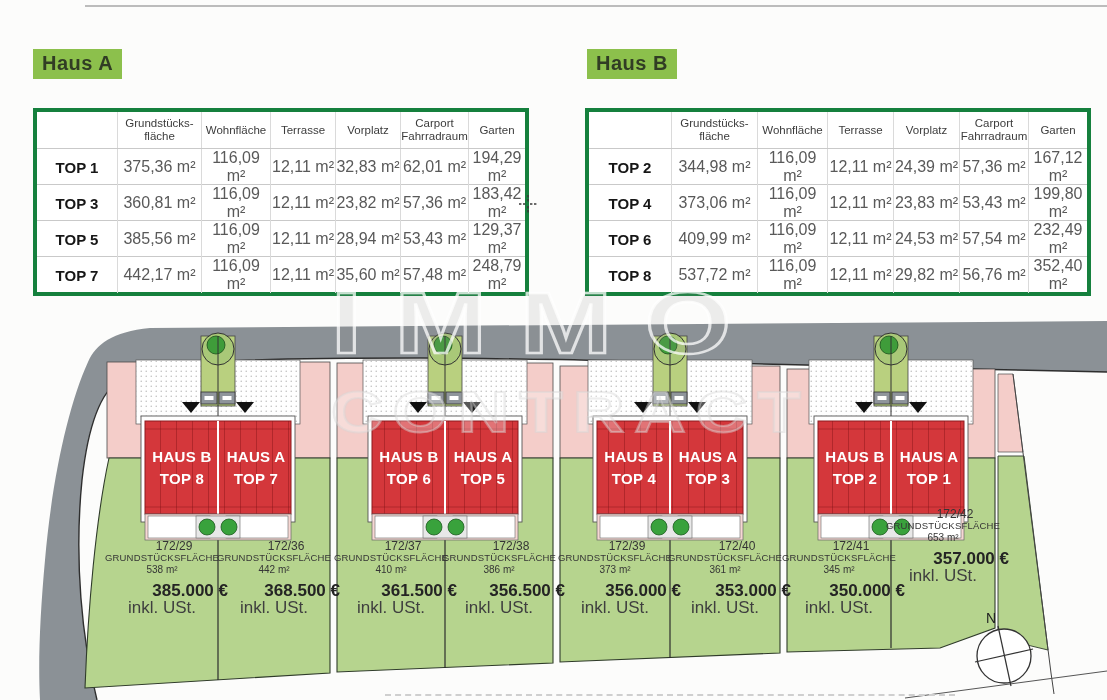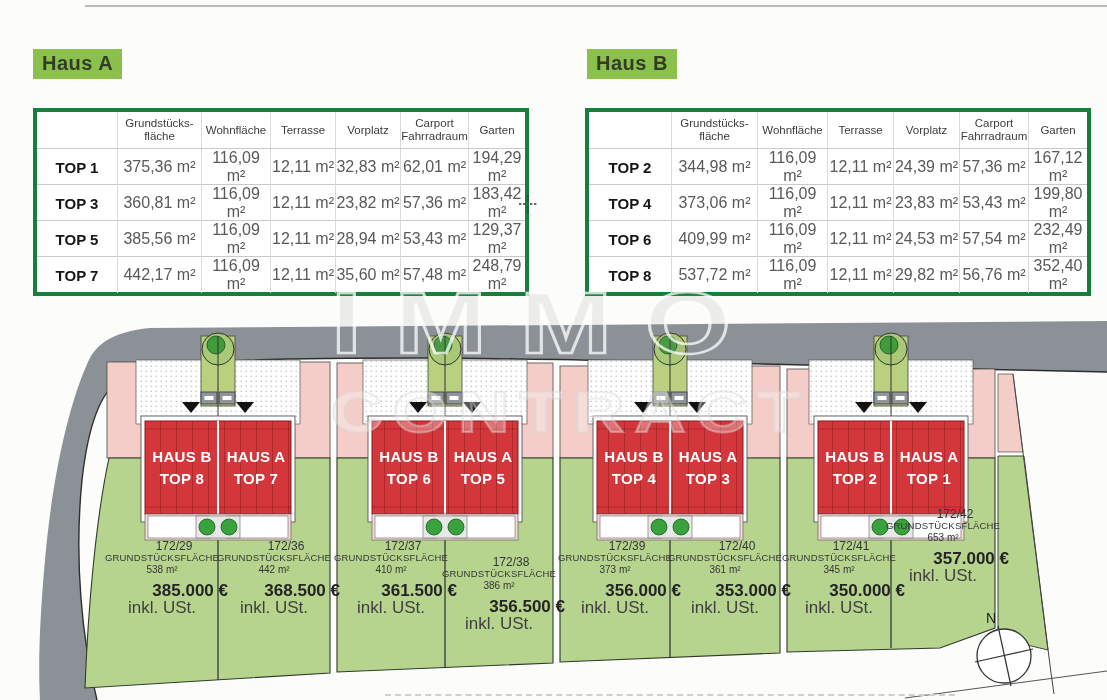--- a/index.html
+++ b/index.html
@@ -368,21 +368,21 @@
     <div class="price">368.500 €</div>
     <div class="tax">inkl. USt.</div>
   </div>
   <div class="plot-info" style="left:325px;top:540px;">
     <div class="parcel">172/37</div>
     <div class="arealbl">GRUNDSTÜCKSFLÄCHE</div>
     <div class="areaval">410 m²</div>
     <div class="price">361.500 €</div>
     <div class="tax">inkl. USt.</div>
   </div>
-  <div class="plot-info" style="left:433px;top:556px;">
+  <div class="plot-info" style="left:433px;top:540px;">
     <div class="parcel">172/38</div>
     <div class="arealbl">GRUNDSTÜCKSFLÄCHE</div>
     <div class="areaval">386 m²</div>
     <div class="price">356.500 €</div>
     <div class="tax">inkl. USt.</div>
   </div>
   <div class="plot-info" style="left:549px;top:540px;">
     <div class="parcel">172/39</div>
     <div class="arealbl">GRUNDSTÜCKSFLÄCHE</div>
     <div class="areaval">373 m²</div>

